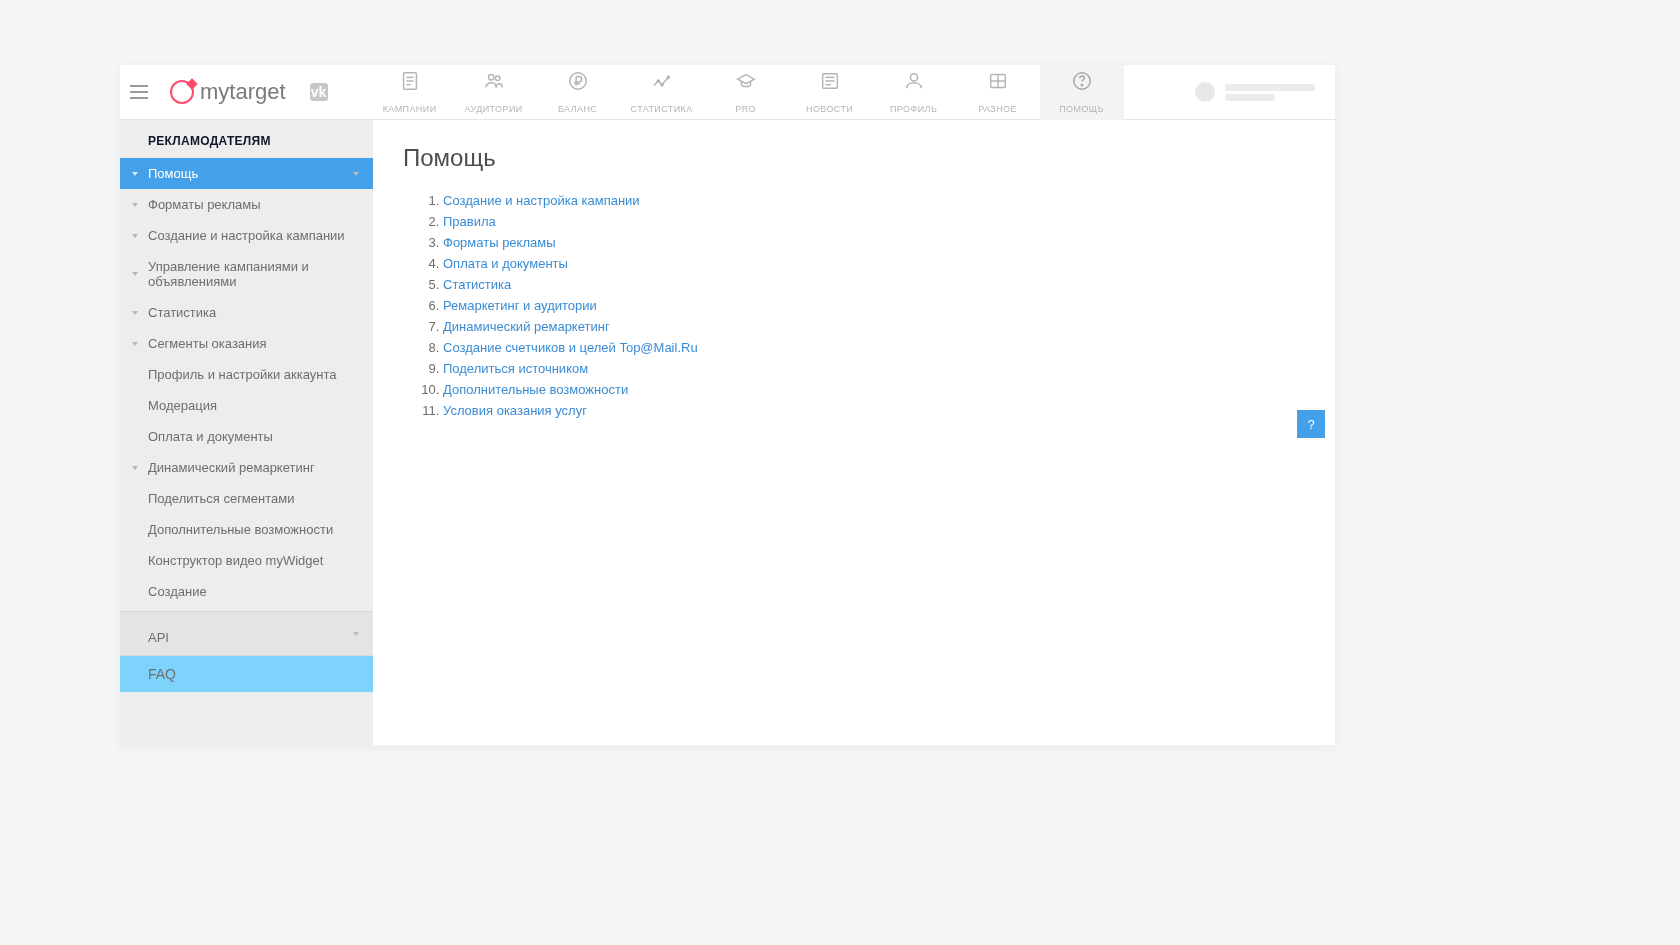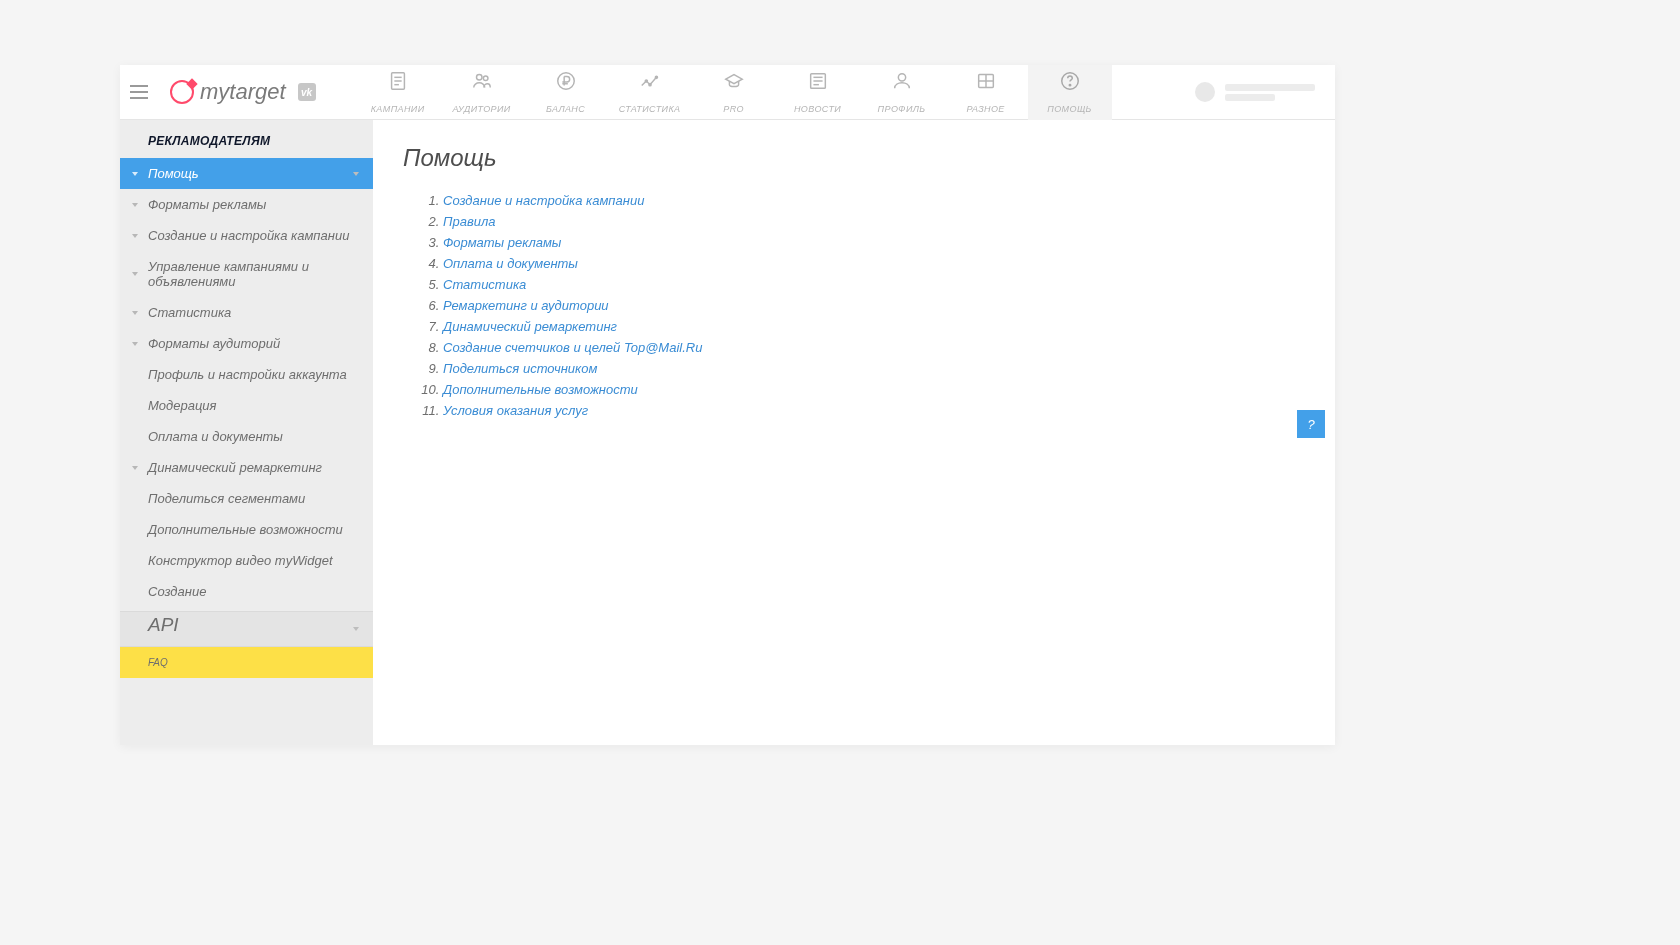--- a/index.html
+++ b/index.html
@@ -6,21 +6,20 @@
 body { background: #f5f5f5; width: 1680px; height: 945px; overflow: hidden; }
 
 .app-window {
   position: absolute;
   left: 120px;
   top: 65px;
   width: 1215px;
   height: 680px;
   background: #fff;
   box-shadow: 0 2px 10px rgba(0,0,0,0.05);
-  font-style: italic;
 }
 
 
 .topbar {
   height: 55px;
   display: flex;
   align-items: center;
   border-bottom: 1px solid #e5e5e5;
   background: #fff;
   padding-left: 10px;
@@ -40,23 +39,23 @@
 .logo-mark {
   width:24px; height:24px; border-radius:50%;
   border:2.5px solid #ff4a6b; position:relative;
 }
 .logo-mark::after {
   content:""; position:absolute; top:-2px; right:-4px;
   width:8px; height:8px; background:#ff4a6b; transform:rotate(45deg);
 }
 .vk-badge {
   width:18px; height:18px; border-radius:3px; background:#c7c7c7;
-  color:#fff; font-size:10px; font-weight:bold;
+  color:#fff; font-size:14px; font-weight:bold;
   display:flex; align-items:center; justify-content:center;
-  margin-left:4px; margin-right:40px;text-align:center;
+  margin-left:16px; margin-right:40px;text-align:center;
 }
 
 .navtabs { display:flex; flex:1; }
 .navtab {
   flex:0 0 auto;
   width: 84px;
   display:flex; flex-direction:column; align-items:center; justify-content:center;
   gap:12px; color:#b5b5b5; font-size:9px; letter-spacing:0.4px;
   height:55px; cursor:pointer;
 }
@@ -97,36 +96,36 @@
   width:0; height:0; border-left:3px solid transparent; border-right:3px solid transparent;
   border-top:4px solid #b7b7b7;
 }
 .side-item.active.has-caret::before { border-top-color:#fff; opacity:0.8; }
 .side-item.caret-right::after {
   content:""; position:absolute; right:14px; top:50%; transform:translateY(-50%);
   width:0; height:0; border-left:3px solid transparent; border-right:3px solid transparent;
   border-top:4px solid #bdbdbd;
 }
 .side-section {
-  padding:2px 12px 10px 28px;
-  font-size:19px; color:#6e6e6e;
+  padding:18px 12px 10px 28px;
+  font-size:13px; color:#6e6e6e;
   background:#e4e4e4;
   border-top:1px solid #dadada;
   cursor:pointer;
   position:relative;
 }
 .side-section::after {
   content:""; position:absolute; right:14px; top:50%; transform:translateY(-50%);
   width:0; height:0; border-left:3px solid transparent; border-right:3px solid transparent;
   border-top:4px solid #bdbdbd;
 }
 .side-plain {
   padding:10px 12px 10px 28px;
-  font-size:10px; color:#6e6e6e; cursor:pointer;
-  background:#fde047;
+  font-size:14px; color:#6e6e6e; cursor:pointer;
+  background:#7dd3fc;
   border-top:1px solid #dadada;
 }
 
 
 .main {
   position:absolute; left:253px; top:55px; right:0; bottom:0;
   background:#fff; padding:24px 30px;
 }
 .main h1 { font-size:24px; font-weight:400; color:#4e4e4e; margin-bottom:18px; }
 .help-list { padding-left:40px; list-style:decimal; }
@@ -243,21 +242,21 @@
     </div>
   </div>
 
   <div class="sidebar">
     <div class="sidebar-heading">РЕКЛАМОДАТЕЛЯМ</div>
     <div class="side-item active has-caret caret-right">Помощь</div>
     <div class="side-item has-caret">Форматы рекламы</div>
     <div class="side-item has-caret">Создание и настройка кампании</div>
     <div class="side-item has-caret">Управление кампаниями и объявлениями</div>
     <div class="side-item has-caret">Статистика</div>
-    <div class="side-item has-caret">Форматы аудиторий</div>
+    <div class="side-item has-caret">Сегменты оказания</div>
     <div class="side-item">Профиль и настройки аккаунта</div>
     <div class="side-item">Модерация</div>
     <div class="side-item">Оплата и документы</div>
     <div class="side-item has-caret">Динамический ремаркетинг</div>
     <div class="side-item">Поделиться сегментами</div>
     <div class="side-item">Дополнительные возможности</div>
     <div class="side-item">Конструктор видео myWidget</div>
     <div class="side-item" style="padding-bottom:12px">Создание</div>
     <div class="side-section">API</div>
     <div class="side-plain">FAQ</div>

